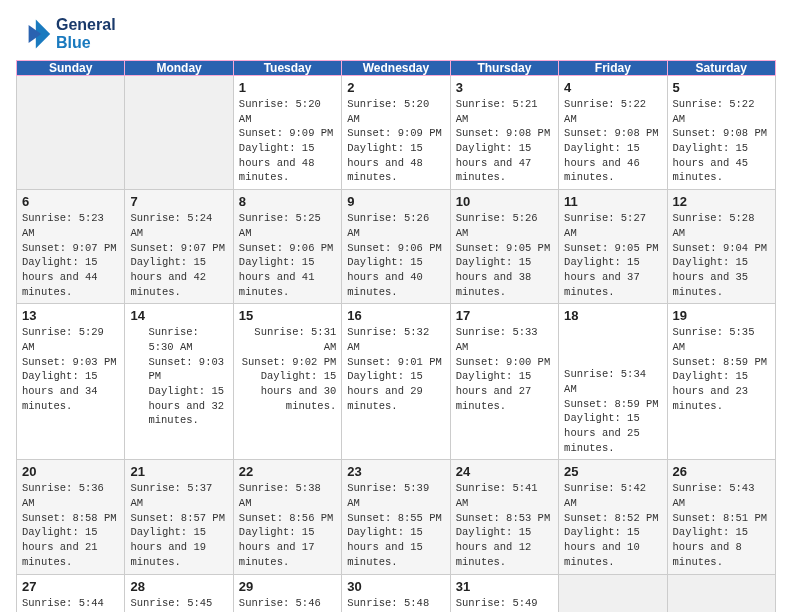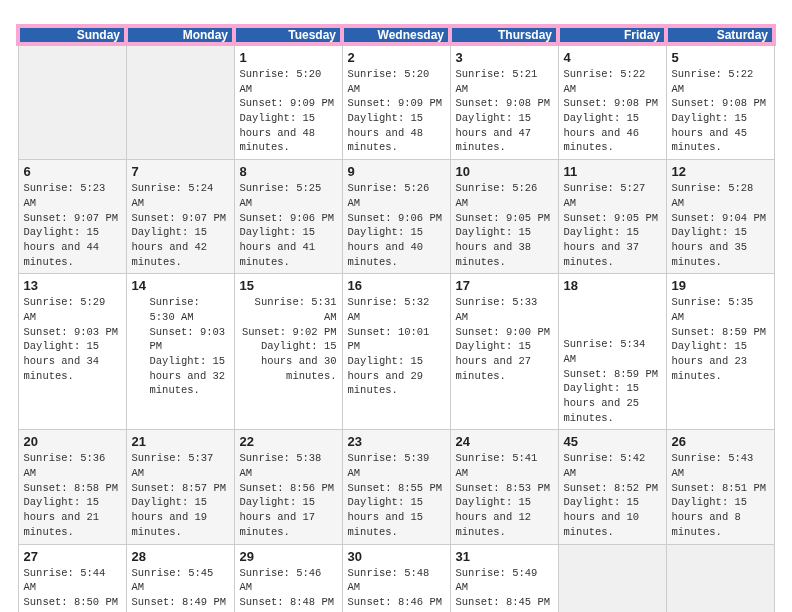--- a/index.html
+++ b/index.html
@@ -39,23 +39,23 @@
     }
     table {
       width: 100%;
       border-collapse: collapse;
       font-size: 11px;
     }
     thead tr th {
       background: #2a62b0;
       color: #fff;
       padding: 0 4px;
-      text-align: right;
+      text-align: center;
       font-size: 12px;
-      border: 4px solid #f9a8d4;
+      border: 1px solid #f9a8d4;
     }
     tbody tr td {
       border: 1px solid #ccc;
       vertical-align: top;
       padding: 4px 5px;
       min-height: 70px;
       width: 107px;
       color: #222;
       background: #fff;
     }
@@ -75,20 +75,31 @@
       font-family: Liberation Mono, monospace;
     }
     td.empty {
       background: #f0f0f0;
     }
   </style>
 </head>
 <body>
 
 <div class="header">
+  <div class="logo">
+    <svg class="logo-icon" viewBox="0 0 40 40">
+
+      <polygon points="22,4 38,20 22,36" fill="#1a7abf"></polygon>
+      <polygon points="14,10 28,20 14,30" fill="#2a62b0"></polygon>
+    </svg>
+    <div>
+      <div style="font-size:16px;font-weight:bold;color:#1a3a6b;">General</div>
+      <div style="font-size:16px;font-weight:bold;color:#1a7abf;">Blue</div>
+    </div>
+  </div>
 </div>
 
 <table>
   <thead>
     <tr>
     <th>Sunday</th>
         <th>Monday</th>
         <th>Tuesday</th>
         <th>Wednesday</th>
         <th>Thursday</th>
@@ -190,21 +201,21 @@
         </td>
         <td>
           <span class="day-number">15</span>
           <div class="day-info" style="white-space: pre-line; text-align: right;">Sunrise: 5:31 AM
 Sunset: 9:02 PM
 Daylight: 15 hours and 30 minutes.</div>
         </td>
         <td>
           <span class="day-number">16</span>
           <div class="day-info" style="white-space: pre-line;">Sunrise: 5:32 AM
-Sunset: 10:01 PM
+Sunset: 9:01 PM
 Daylight: 15 hours and 29 minutes.</div>
         </td>
         <td>
           <span class="day-number">17</span>
           <div class="day-info" style="white-space: pre-line;">Sunrise: 5:33 AM
 Sunset: 9:00 PM
 Daylight: 15 hours and 27 minutes.</div>
         </td>
         <td>
           <span class="day-number">18</span>
@@ -244,21 +255,21 @@
 Sunset: 8:55 PM
 Daylight: 15 hours and 15 minutes.</div>
         </td>
         <td>
           <span class="day-number">24</span>
           <div class="day-info" style="white-space: pre-line;">Sunrise: 5:41 AM
 Sunset: 8:53 PM
 Daylight: 15 hours and 12 minutes.</div>
         </td>
         <td>
-          <span class="day-number">45</span>
+          <span class="day-number">25</span>
           <div class="day-info" style="white-space: pre-line;">Sunrise: 5:42 AM
 Sunset: 8:52 PM
 Daylight: 15 hours and 10 minutes.</div>
         </td>
         <td>
           <span class="day-number">26</span>
           <div class="day-info" style="white-space: pre-line;">Sunrise: 5:43 AM
 Sunset: 8:51 PM
 Daylight: 15 hours and 8 minutes.</div>
         </td>

